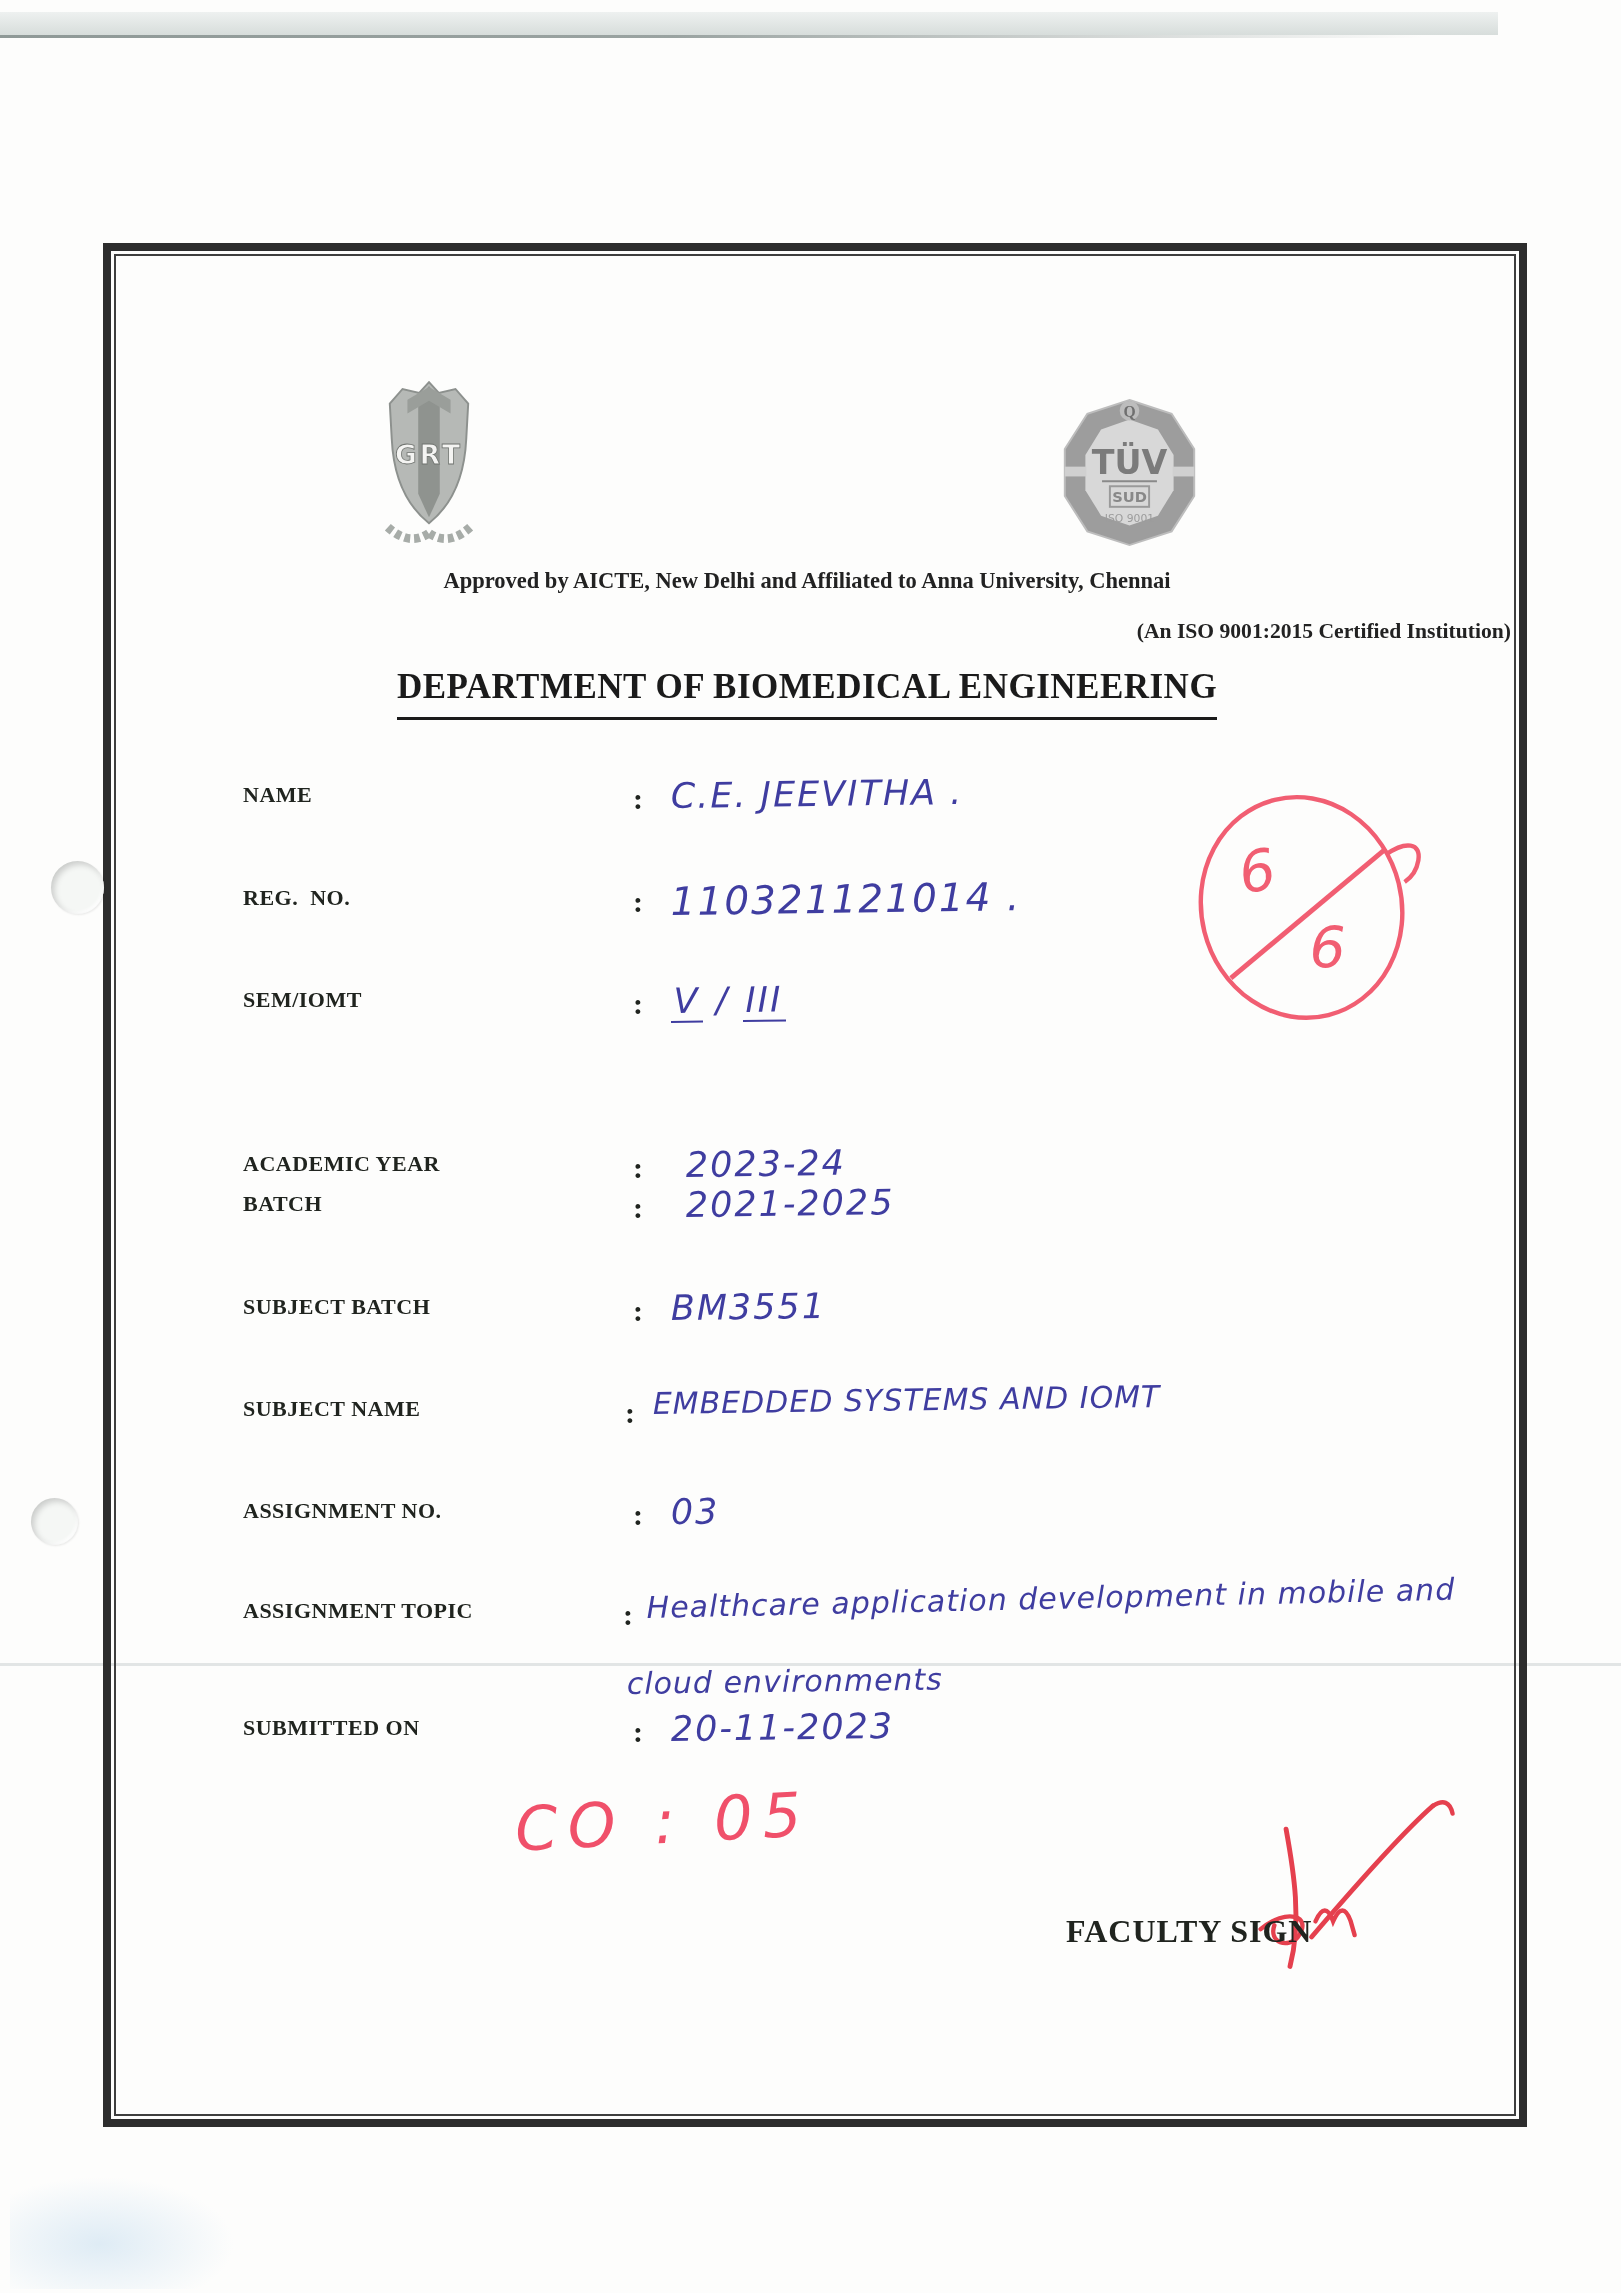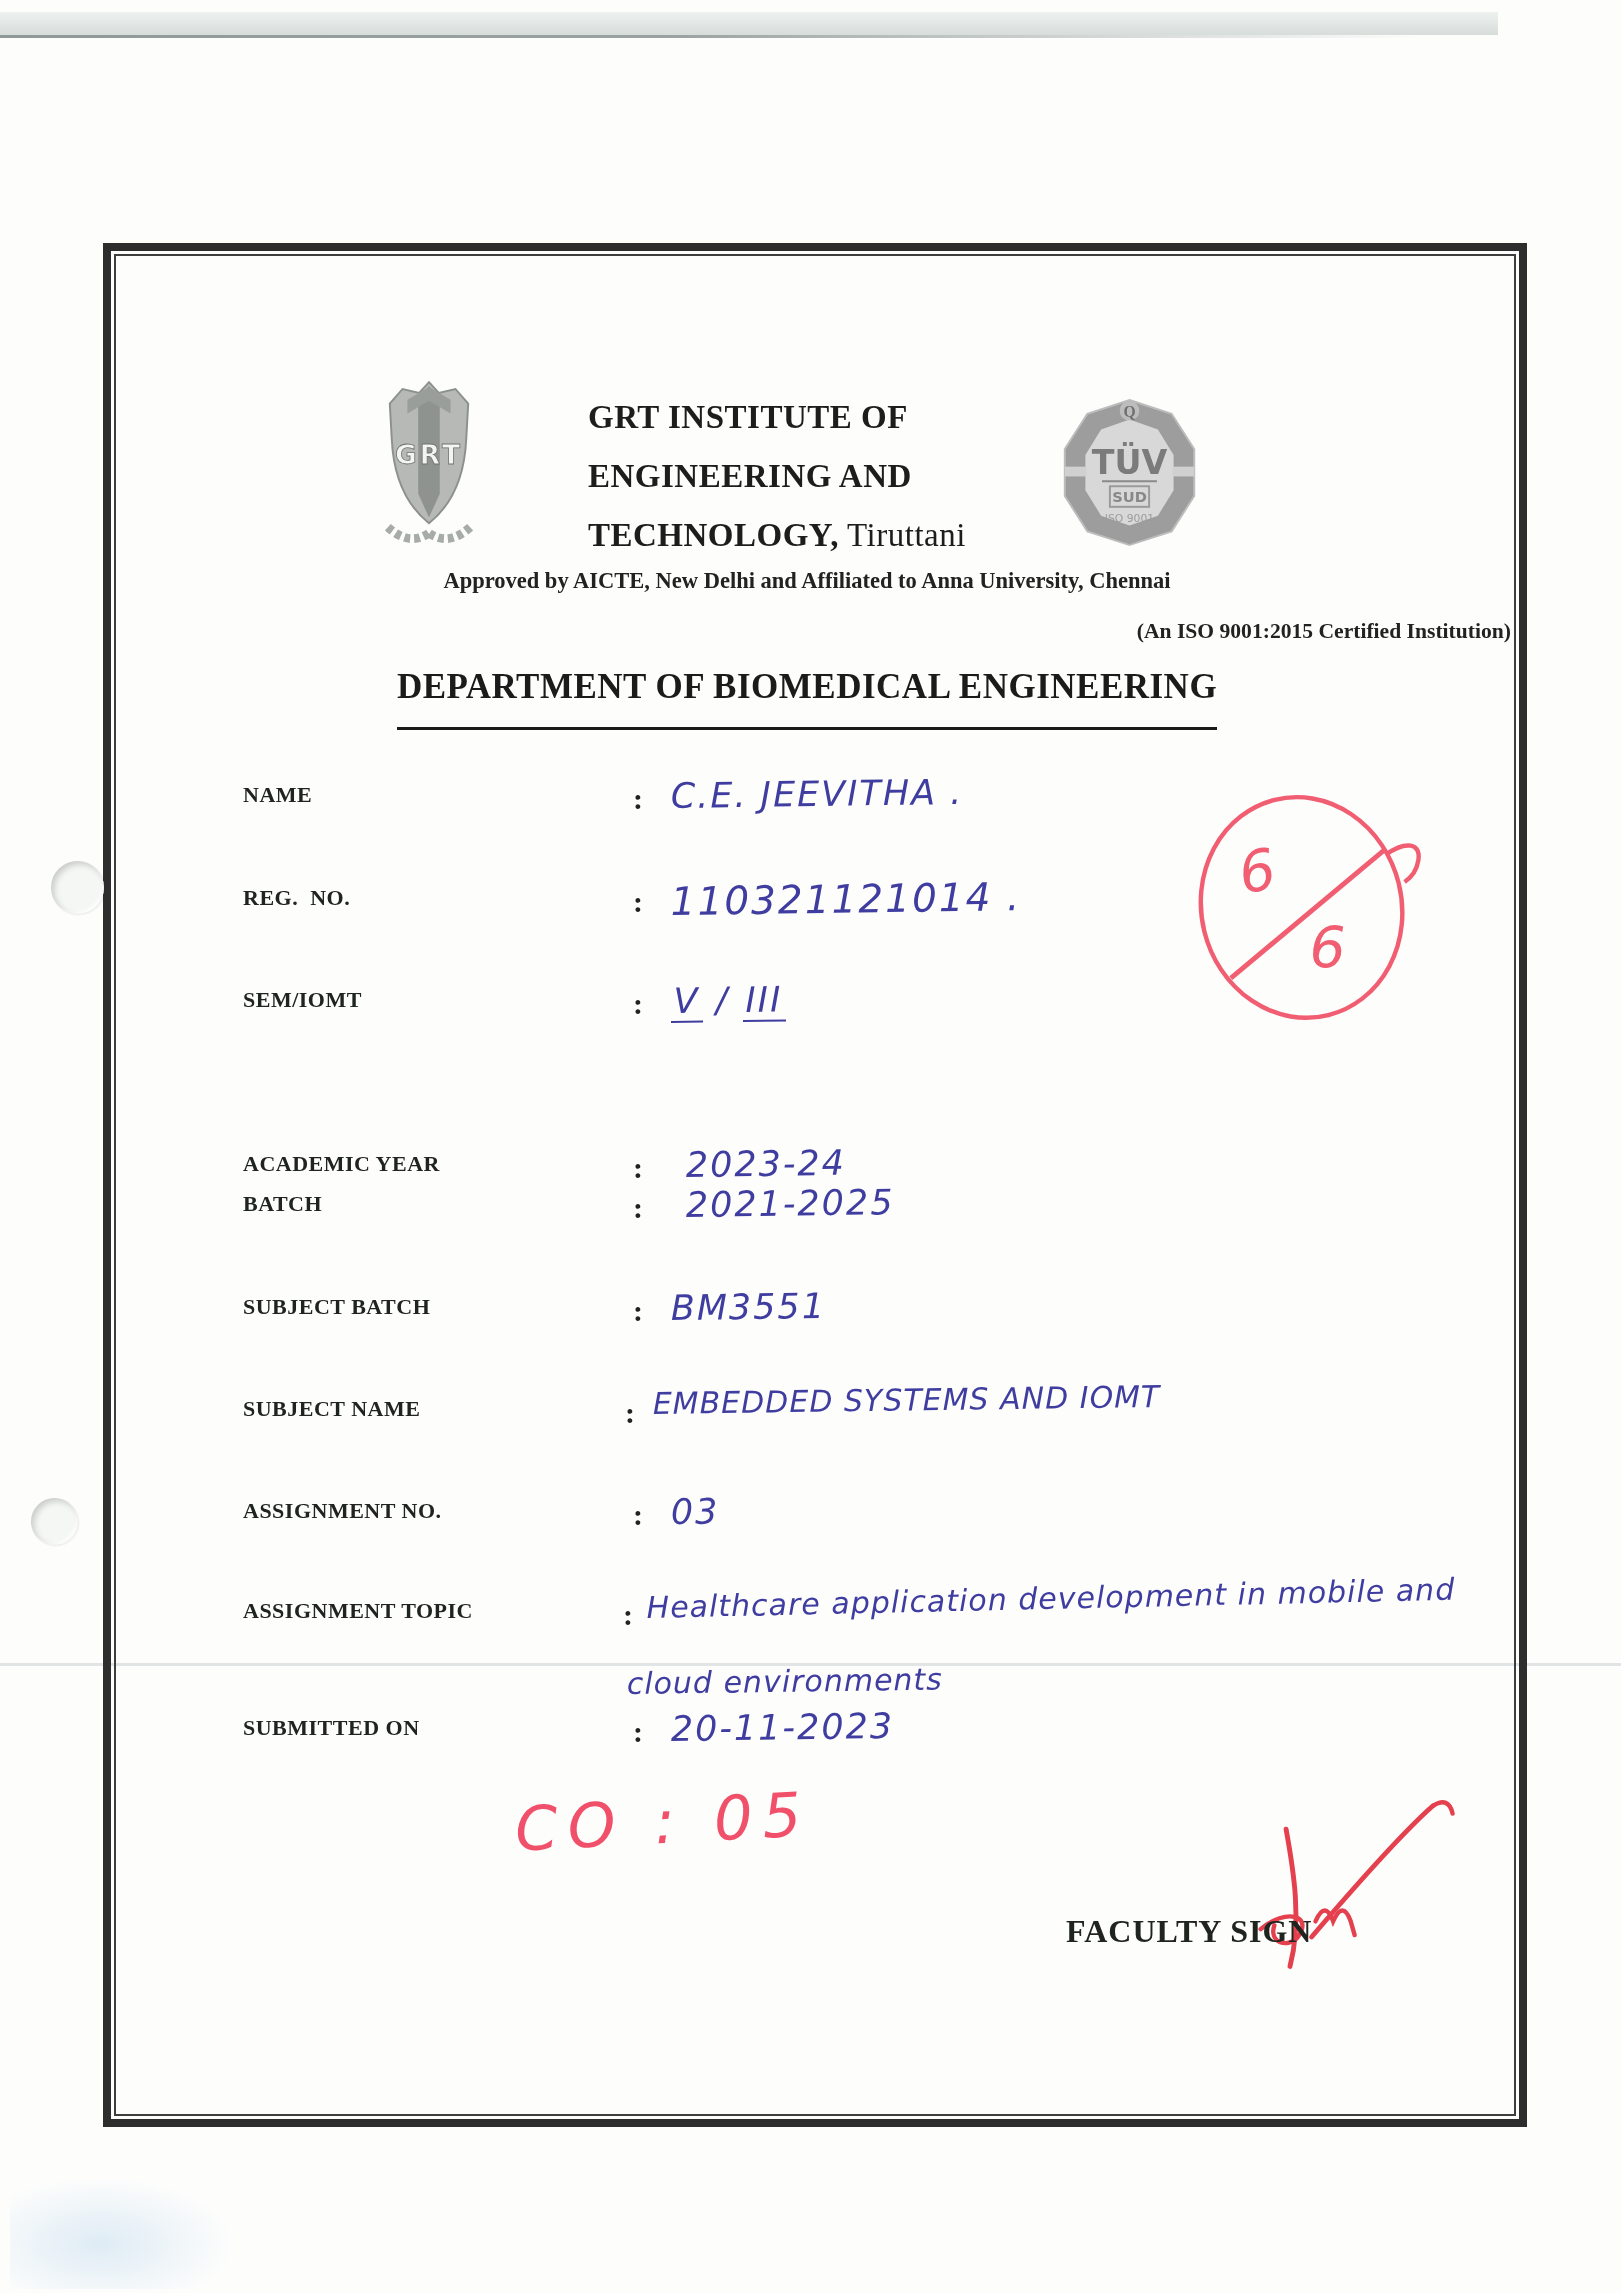--- a/index.html
+++ b/index.html
@@ -32,21 +32,21 @@
   .inst-title{position:absolute;left:588px;top:388px;width:549px;
     font-weight:bold;font-size:33px;line-height:59px;color:#1d1d1d;letter-spacing:0.5px;}
   .inst-title .light{font-weight:normal;}
   .tuv-logo{position:absolute;left:1055px;top:394px;width:149px;height:159px;}
   .approval-line{position:absolute;left:103px;top:568px;width:1408px;text-align:center;
     font-weight:bold;font-size:22.5px;color:#222;}
   .iso-line{position:absolute;left:103px;top:619px;width:1408px;text-align:right;
     font-weight:bold;font-size:21.6px;color:#222;}
   .department{position:absolute;left:103px;top:667px;width:1408px;text-align:center;
     font-weight:bold;font-size:35px;color:#1b1b1b;letter-spacing:0.5px;}
-  .department span{border-bottom:3.9px solid #1b1b1b;padding-bottom:21px;text-align:right;}
+  .department span{border-bottom:3.9px solid #1b1b1b;padding-bottom:11px;text-align:right;}
 
   
   .row{position:absolute;left:243px;width:1176px;height:59px;}
   .lbl{position:absolute;left:0;top:0;font-weight:bold;font-size:22px;color:#20241f;
     letter-spacing:0.5px;white-space:pre;}
   .colon{position:absolute;left:390px;top:0;font-weight:bold;font-size:30px;color:#20241f;}
   .val{position:absolute;left:428px;top:-5.9px;white-space:pre;}
   .hw{font-family:"DejaVu Sans", sans-serif;font-style:italic;color:#3f3da0;
     font-size:35px;letter-spacing:2px;transform:rotate(-0.8deg);transform-origin:left bottom;}
   .hw .u{border-bottom:2.9px solid #3f3da0;padding:0 2.9px;}
@@ -79,25 +79,20 @@
 
   <svg class="grt-logo" viewBox="0 0 100 170">
     <path d="M8,152 Q30,172 50,158" fill="none" stroke="#a7aca8" stroke-width="9" stroke-dasharray="6 4"></path>
     <path d="M92,152 Q70,172 50,158" fill="none" stroke="#a7aca8" stroke-width="9" stroke-dasharray="6 4"></path>
     <path d="M50,4 L60,15 L77,11 L90,26 L88,62 C86,106 70,132 50,148 C30,132 14,106 12,62 L10,26 L23,11 L40,15 Z" fill="#b6b9b6" stroke="#8d918e" stroke-width="2"></path>
     <path d="M50,8 L61,22 L61,118 L50,142 L39,118 L39,22 Z" fill="#8f938f"></path>
     <path d="M28,22 L50,9 L72,22 L72,36 L50,23 L28,36 Z" fill="#9a9e9a"></path>
     <text x="50" y="88" text-anchor="middle" font-family="DejaVu Sans, sans-serif" font-size="27" font-weight="bold" fill="#f4f4f2" stroke="#6f736f" stroke-width="0.8" letter-spacing="3">GRT</text>
   </svg>
 
-  <div class="inst-title">
-    <div>GRT INSTITUTE OF</div>
-    <div>ENGINEERING AND</div>
-    <div><span>TECHNOLOGY,</span><span class="light"> Tiruttani</span></div>
-  </div>
 
   <svg class="tuv-logo" viewBox="0 0 152 162">
     <polygon points="76,6 119,20 142,56 142,104 119,140 76,154 33,140 10,104 10,56 33,20" fill="#9d9d9d" stroke="#bdbdbd" stroke-width="2"></polygon>
     <polygon points="76,26 105,36 121,62 121,98 105,124 76,134 47,124 31,98 31,62 47,36" fill="#d8d8d8"></polygon>
     <rect x="10" y="74" width="22" height="10" fill="#d0d0d0"></rect>
     <rect x="120" y="74" width="22" height="10" fill="#d0d0d0"></rect>
     <circle cx="76" cy="17" r="10" fill="#bdbdbd"></circle>
     <text x="76" y="23" text-anchor="middle" font-family="Liberation Serif, serif" font-size="16" font-weight="bold" fill="#6f6f6f">Q</text>
     <text x="76" y="82" text-anchor="middle" font-family="DejaVu Sans, sans-serif" font-size="34" font-weight="bold" fill="#7b7b7b">TÜV</text>
     <line x1="48" y1="89" x2="104" y2="89" stroke="#8a8a8a" stroke-width="2"></line>

